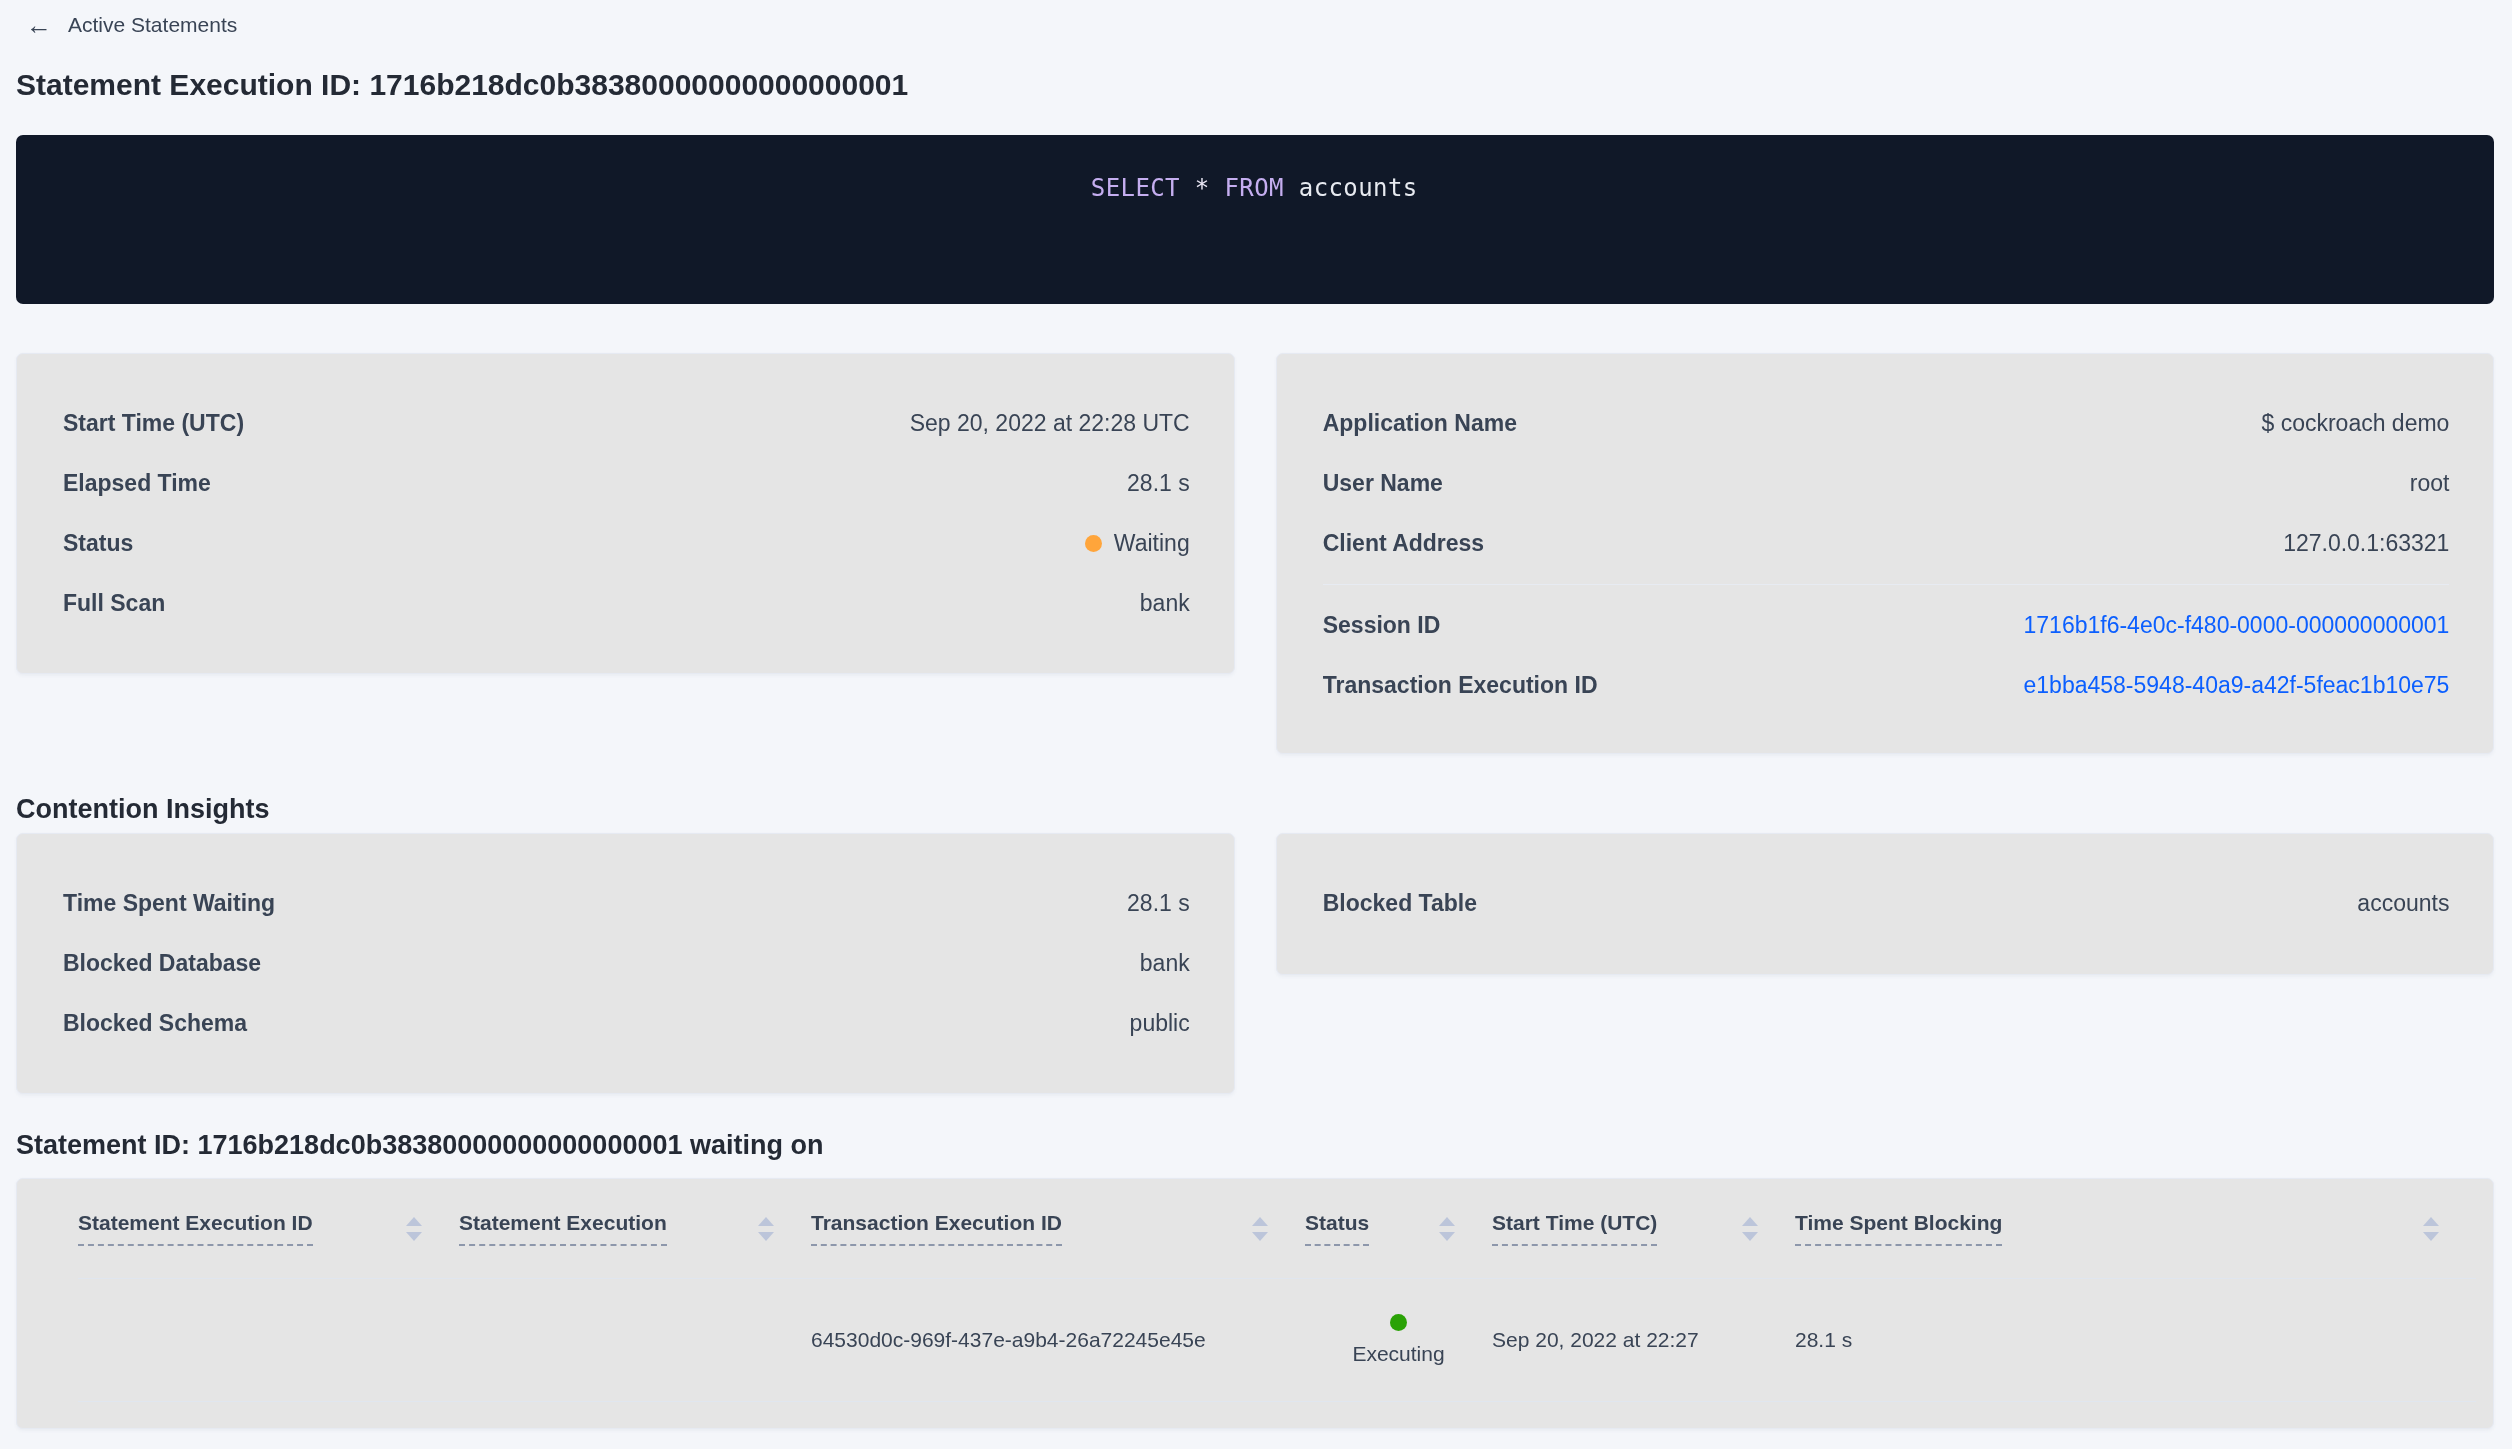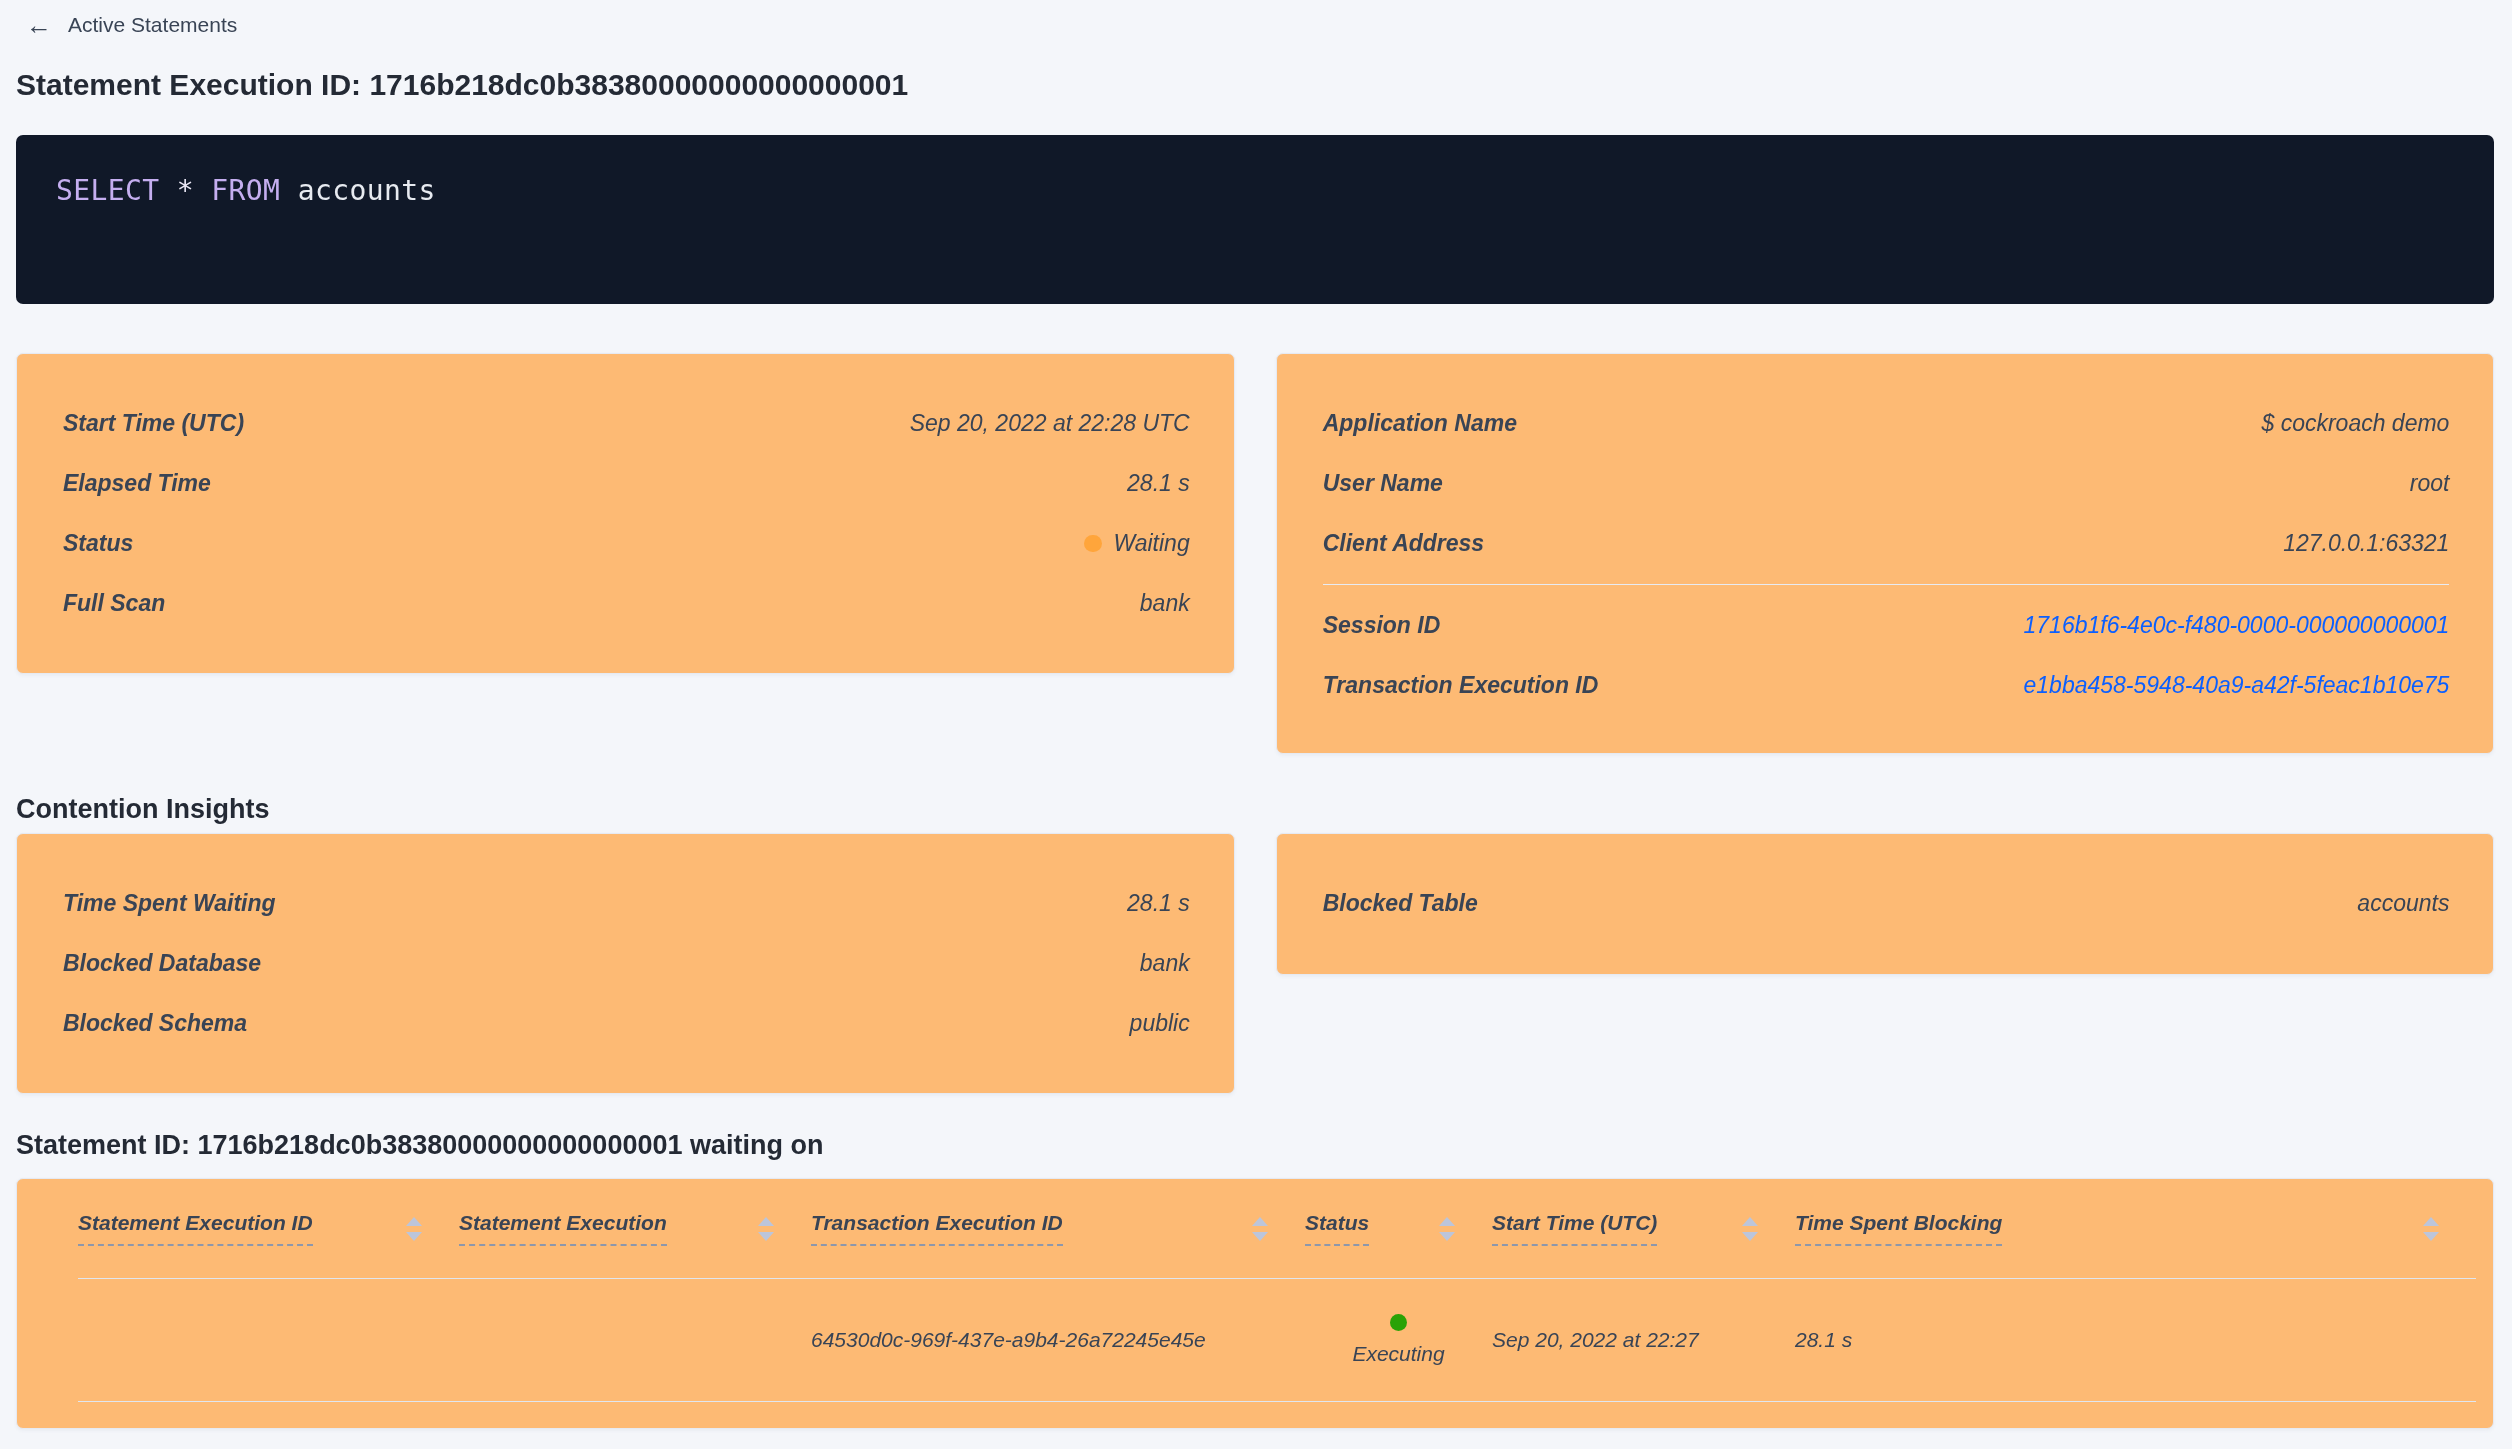--- a/index.html
+++ b/index.html
@@ -26,33 +26,32 @@
     margin: 39px 17.6px 0 16px;
     font-size: 27px; line-height: 33px; font-weight: 700; color: #242a35;
   }
   .waiting-heading { margin-top: 35px; }
   
   .sql-box {
     margin: 32px 17.6px 0 16px; height: 169px;
     background: #101828; border-radius: 7px;
     padding: 39px 42px 12px 40px;
     font-family: "DejaVu Sans Mono", "Liberation Mono", monospace;
-    font-size: 28px; letter-spacing: 0.4px;
+    font-size: 24px; letter-spacing: 0.4px; text-align: center;
   }
   .sql-kw { color: #c5aef0; }
   .sql-op { color: #eae7f5; }
   .sql-ident { color: #e7eaf0; }
   
   .cards-row { display: flex; gap: 41px; margin: 49px 17.6px 0 16px; align-items: flex-start; }
   .cards-row-2 { margin-top: 7px; }
   .card {
-    background: #fdba74;
+    background: #e5e5e5;
     border: 0.9px solid #e6eaf2; border-radius: 7px;
     box-shadow: 0 1.8px 3.5px rgba(56,76,108,0.05);
-    font-style: italic;
   }
   .summary-card { flex: 1; padding: 39px 44px 0 46px; }
   .card-exec { height: 321px; }
   .card-session { height: 401px; }
   .card-contention-left { height: 261px; }
   .card-contention-right { height: 142px; }
   .kv-row {
     display: flex; justify-content: space-between; align-items: center;
     height: 60px; font-size: 23px;
   }

